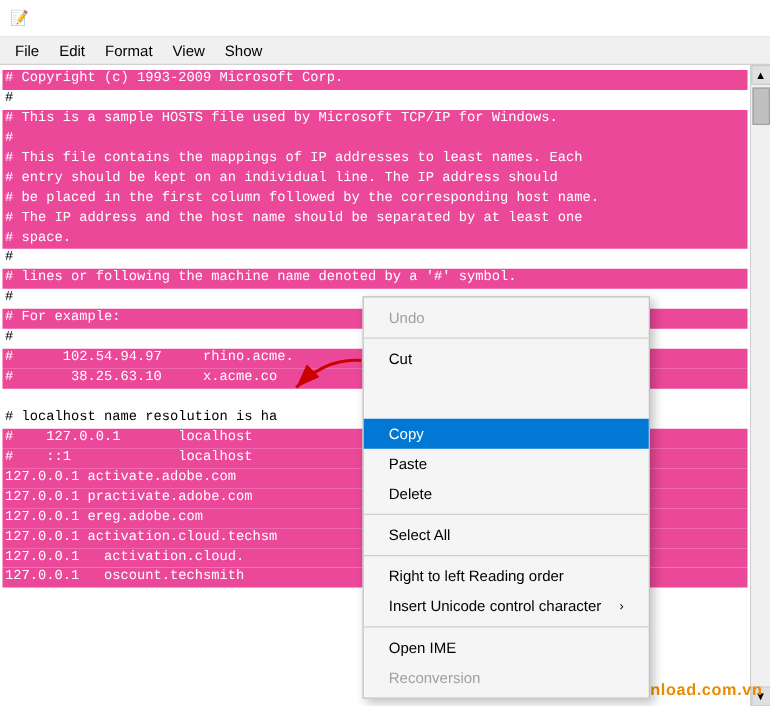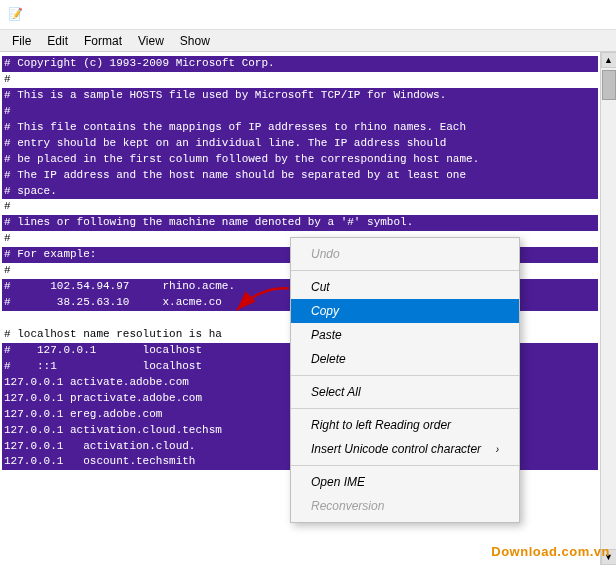--- a/index.html
+++ b/index.html
@@ -78,21 +78,21 @@
       position: relative;
       color: #000;
     }
 
     .text-line {
       white-space: pre;
       display: block;
       padding: 0 2px;
     }
     .text-line.selected {
-      background: #4c1d95;
+      background: #ec4899;
       color: #fff;
     }
     .text-line.normal {
       background: transparent;
       color: #000;
     }
 
     
     .scrollbar {
       width: 16px;
@@ -142,24 +142,23 @@
       padding: 4px 0;
     }
     .ctx-item {
       padding: 5px 20px;
       font-size: 12px;
       cursor: pointer;
       color: #000;
       display: flex;
       align-items: center;
       justify-content: space-between;
-      font-style: italic;
     }
     .ctx-item.disabled { color: #a0a0a0; cursor: default; }
-    .ctx-item.highlighted { background: #0078d4; color: #fff; }
+    .ctx-item.highlighted { background: #0078d4; color: #fff; margin-top: 36px; }
     .ctx-separator {
       height: 1px;
       background: #d0d0d0;
       margin: 4px 0;
     }
     .ctx-arrow { font-size: 10px; }
 
     
     .red-arrow {
       position: absolute;
@@ -210,21 +209,21 @@
   <span class="menu-item">Show</span>
 </div>
 
 <div class="content-area">
 
   <div class="notepad-text" id="text-area">
   <span class="text-line selected"># Copyright (c) 1993-2009 Microsoft Corp.</span>
       <span class="text-line normal">#</span>
       <span class="text-line selected"># This is a sample HOSTS file used by Microsoft TCP/IP for Windows.</span>
       <span class="text-line selected">#</span>
-      <span class="text-line selected"># This file contains the mappings of IP addresses to rhino names. Each</span>
+      <span class="text-line selected"># This file contains the mappings of IP addresses to least names. Each</span>
       <span class="text-line selected"># entry should be kept on an individual line. The IP address should</span>
       <span class="text-line selected"># be placed in the first column followed by the corresponding host name.</span>
       <span class="text-line selected"># The IP address and the host name should be separated by at least one</span>
       <span class="text-line selected"># space.</span>
       <span class="text-line normal">#</span>
       <span class="text-line selected"># lines or following the machine name denoted by a '#' symbol.</span>
       <span class="text-line normal">#</span>
       <span class="text-line selected"># For example:</span>
       <span class="text-line normal">#</span>
       <span class="text-line selected">#      102.54.94.97     rhino.acme.</span>

